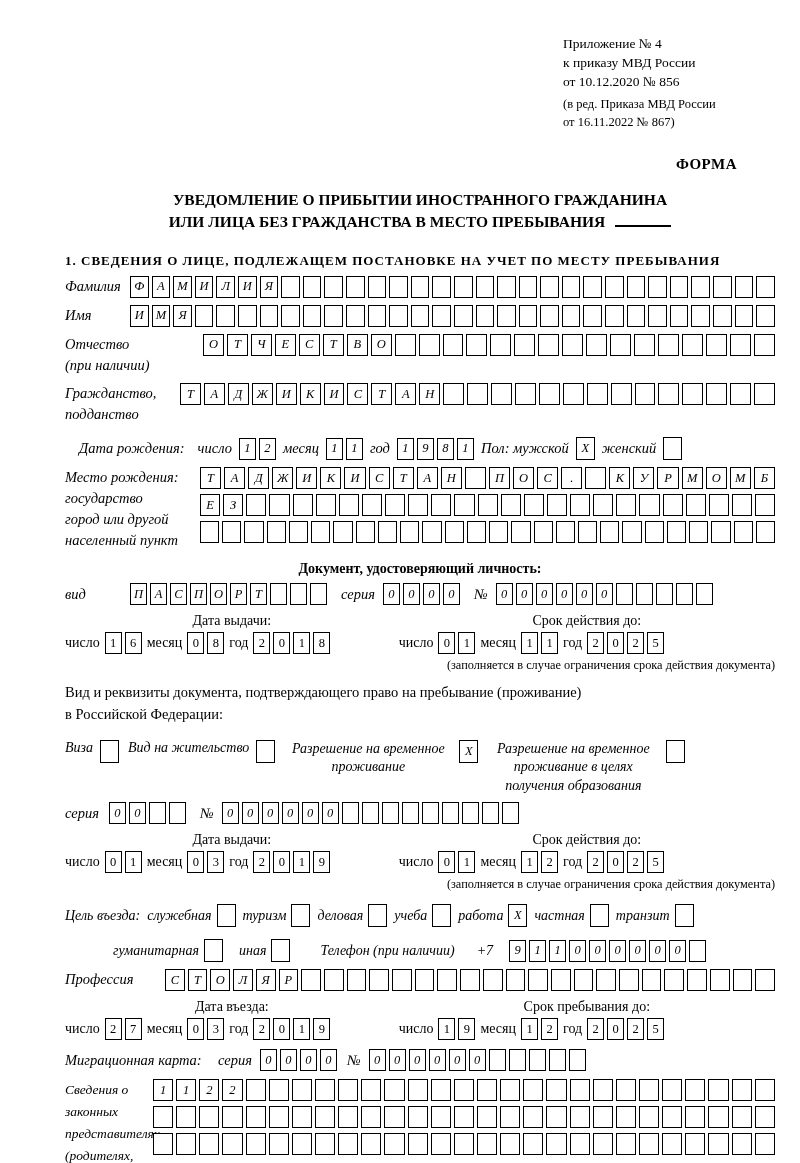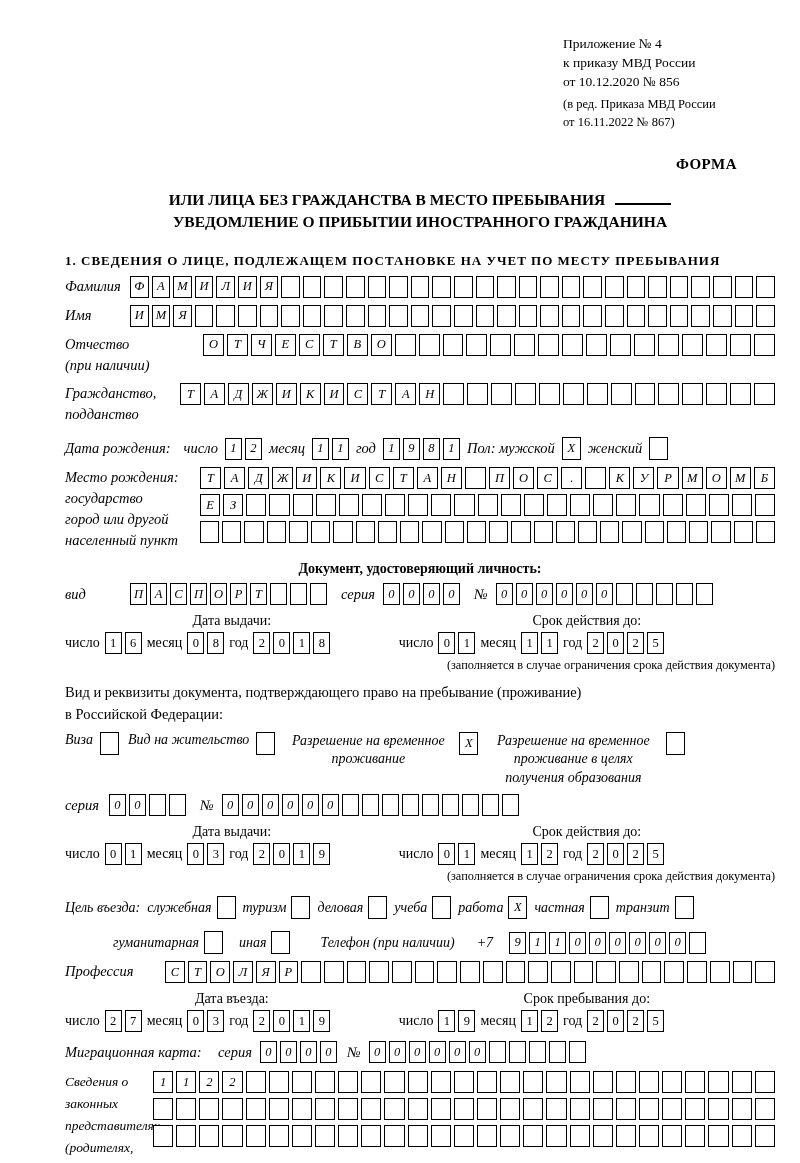--- a/index.html
+++ b/index.html
@@ -27,37 +27,37 @@
   .cells.grow{flex:1;}
   .cells.grow .cell{flex:1 1 0;min-width:0;}
   .cells.fixed .cell{width:15px;flex:0 0 15px;}
   .cell{height:20px;border:1.5px solid #000;display:flex;align-items:center;justify-content:center;
         font-size:12.5px;box-sizing:content-box;background:#fff;}
   .cells.cb .cell{width:17px;height:21px;flex:0 0 17px;}
 
   .stack{display:flex;flex-direction:column;gap:5px;flex:1;}
 
   
-  .dobrow{align-items:center;font-size:14.5px;gap:7px;margin-top:12px;}
+  .dobrow{align-items:center;font-size:14.5px;gap:7px;margin-top:12px;margin-left:14px;}
   .dobrow .sp{margin-left:6px;}
 
   
   .dochead{text-align:center;font-weight:bold;font-size:14px;margin-top:10px;}
   .vidrow{align-items:center;font-size:14.5px;margin-top:6px;}
   .vidrow .ml{margin-left:14px;margin-right:8px;}
 
   .dates{display:flex;margin-top:8px;}
   .dcol{flex:0 0 47%;} .dcol.r{flex:0 0 53%;}
   .dhead{text-align:center;font-size:14px;}
   .drow{display:flex;align-items:center;gap:5px;font-size:14px;margin-top:3px;}
   .dnote{font-size:12.3px;margin-top:4px;text-align:right;}
 
   .para{font-size:14.5px;margin-top:9px;line-height:1.5;}
 
-  .opts{align-items:flex-start;font-size:14px;margin-top:6px;gap:9px;}
+  .opts{align-items:flex-start;font-size:14px;margin-top:14px;gap:9px;}
   .opts .pair{display:flex;align-items:flex-start;gap:7px;}
   .optc{text-align:center;line-height:1.35;}
   .wopt1{width:168px;} .wopt2{width:172px;}
 
   .purposerow{align-items:center;font-size:14px;gap:7px;margin-top:12px;flex-wrap:nowrap;}
   .purposerow .pair{display:flex;align-items:center;gap:5px;}
   .row2{margin-left:48px;gap:16px;}
   .phlbl{margin-left:14px;margin-right:6px;}
 
   .migrow{align-items:center;font-size:14.5px;margin-top:9px;}
@@ -75,22 +75,22 @@
   <div class="hdr">
     <div>Приложение № 4</div>
     <div>к приказу МВД России</div>
     <div>от 10.12.2020 № 856</div>
     <div class="small gap">(в ред. Приказа МВД России</div>
     <div class="small">от 16.11.2022 № 867)</div>
   </div>
   <div class="forma">ФОРМА</div>
 
   <div class="title">
+    <div>УВЕДОМЛЕНИЕ О ПРИБЫТИИ ИНОСТРАННОГО ГРАЖДАНИНА</div>
     <div><span>ИЛИ ЛИЦА БЕЗ ГРАЖДАНСТВА В МЕСТО ПРЕБЫВАНИЯ</span><span class="uline"></span></div>
-    <div>УВЕДОМЛЕНИЕ О ПРИБЫТИИ ИНОСТРАННОГО ГРАЖДАНИНА</div>
   </div>
 
   <div class="sec1">1. СВЕДЕНИЯ О ЛИЦЕ, ПОДЛЕЖАЩЕМ ПОСТАНОВКЕ НА УЧЕТ ПО МЕСТУ ПРЕБЫВАНИЯ</div>
 
   <div class="frow">
     <span class="lab w65">Фамилия</span>
     <span class="cells grow">
         <span class="cell">Ф</span>
         <span class="cell">А</span>
         <span class="cell">М</span>

